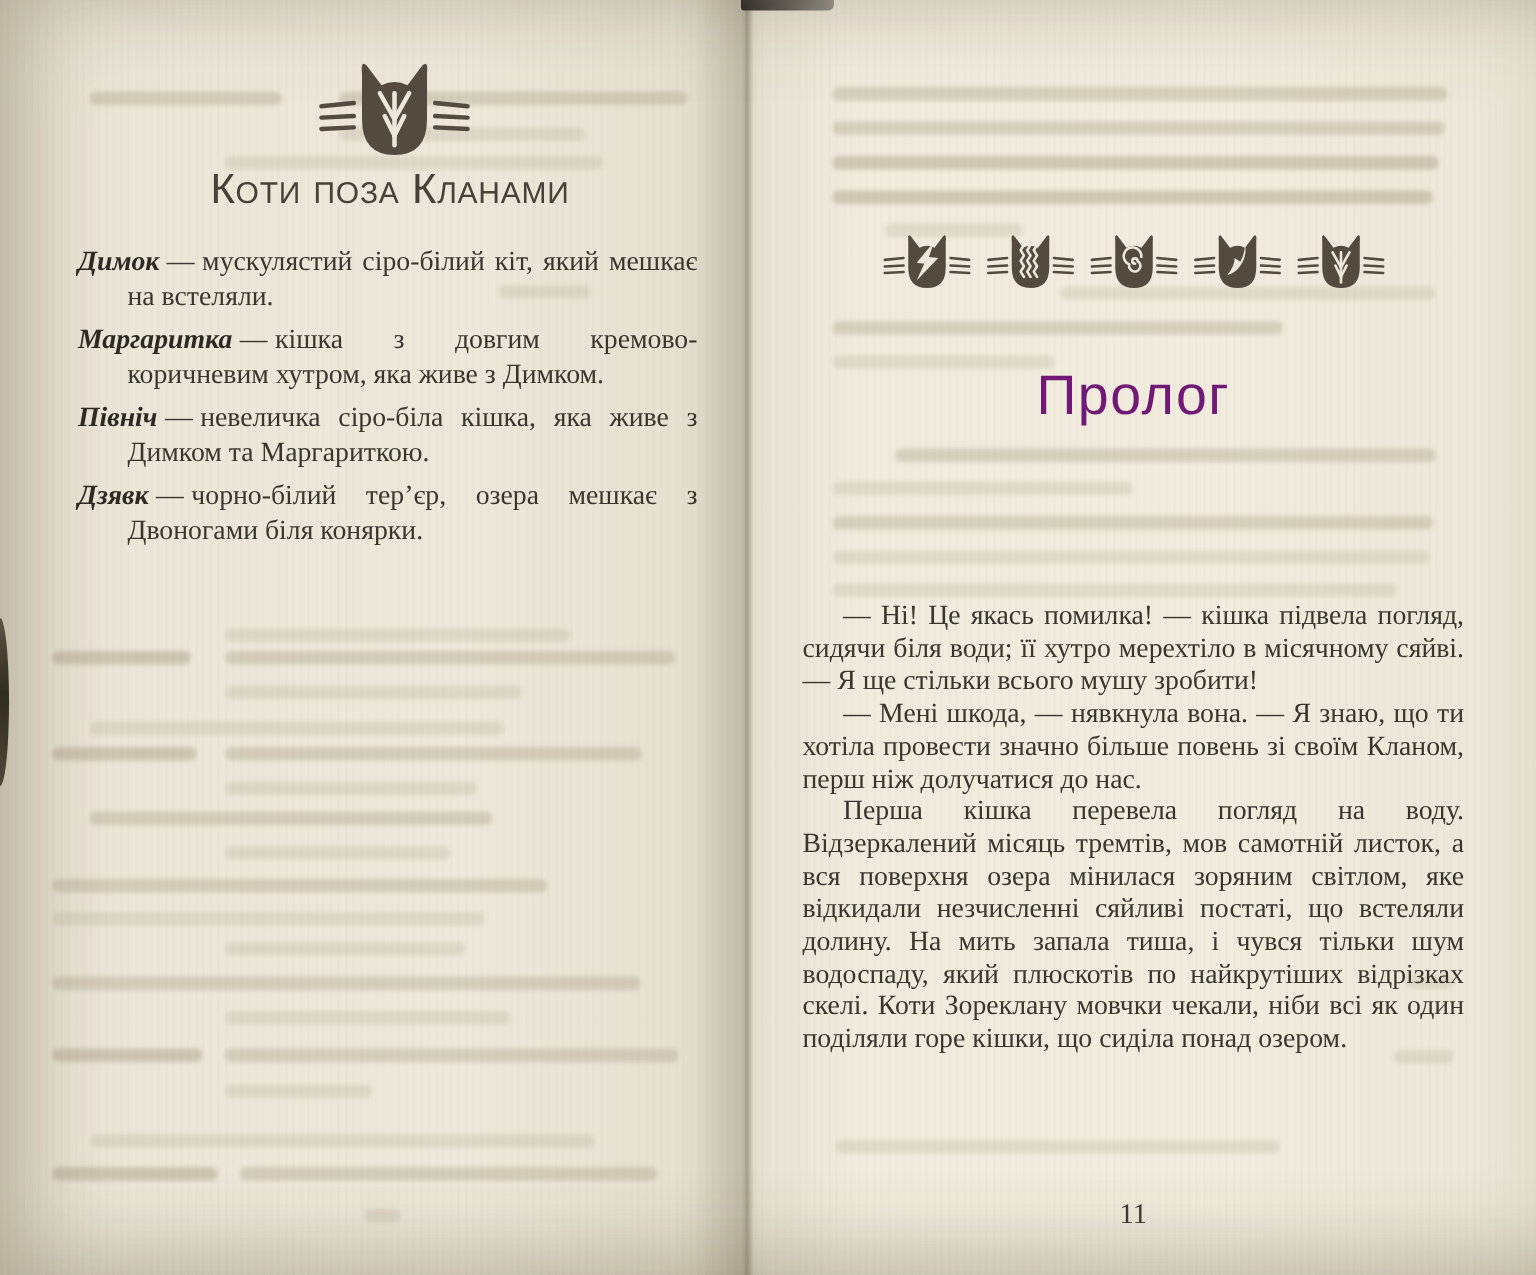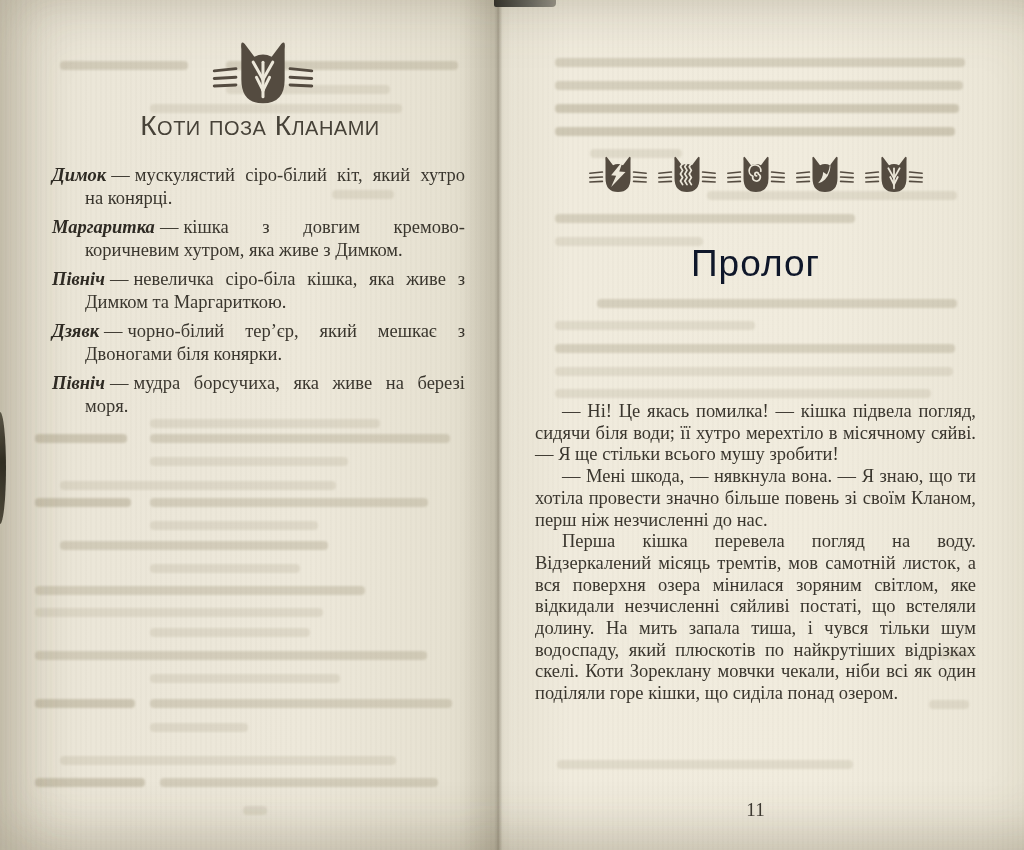--- a/index.html
+++ b/index.html
@@ -67,21 +67,21 @@
     position:absolute; left:535px; top:153px; width:441px; z-index:2;
     display:flex; justify-content:center; gap:9px; align-items:center;
   }
   .cat-icon .head{fill:var(--icon);}
   .cat-icon .whisker{stroke:var(--icon); stroke-width:2.7; stroke-linecap:round;}
   .cat-icon .cut{fill:var(--paper);}
   .cat-icon .cutstroke{fill:none; stroke:var(--paper); stroke-width:2.8; stroke-linecap:round; stroke-linejoin:round;}
   .rp-heading{
     position:absolute; left:535px; top:243px; width:441px; z-index:2;
     text-align:center; font-family:"Liberation Sans", sans-serif;
-    font-size:37px; color:#0f172a; letter-spacing:1px;
+    font-size:37px; color:#701a75; letter-spacing:1px;
   }
   .prologue{position:absolute; left:535px; top:401px; width:441px; z-index:2;}
   .prologue p{
     margin:0; text-indent:27px; text-align:justify;
     font-size:18.5px; line-height:21.7px;
   }
   .page-num{
     position:absolute; left:535px; top:799px; width:441px; z-index:2;
     text-align:center; font-size:19px; color:#3d3931;
   }
@@ -135,25 +135,24 @@
         <path d="M48,40 L39,24"></path>
         <path d="M48,40 L57,24"></path>
         <path d="M48,50 L42,38"></path>
         <path d="M48,50 L54,38"></path>
       </g>
     </svg>
 
     <div class="lp-heading">Коти поза Кланами</div>
 
     <div class="entries">
-      <p class="entry"><b>Димок</b><span class="sep">—</span><span>мускулястий сіро-білий кіт, який хутро на конярці.</span></p>
+      <p class="entry"><b>Димок</b><span class="sep">—</span><span>мускулястий сіро-білий кіт, який мешкає на встеляли.</span></p>
       <p class="entry"><b>Маргаритка</b><span class="sep">—</span><span>кішка з довгим кремово-коричневим хутром, яка живе з Димком.</span></p>
       <p class="entry"><b>Північ</b><span class="sep">—</span><span>невеличка сіро-біла кішка, яка живе з Димком та Маргариткою.</span></p>
-      <p class="entry"><b>Дзявк</b><span class="sep">—</span><span>чорно-білий тер’єр, який мешкає з Двоногами біля конярки.</span></p>
-      <p class="entry"><b>Північ</b><span class="sep">—</span><span>мудра борсучиха, яка живе на березі моря.</span></p>
+      <p class="entry"><b>Дзявк</b><span class="sep">—</span><span>чорно-білий тер’єр, озера мешкає з Двоногами біля конярки.</span></p>
     </div>
   </div>
 
   <div class="page" id="page-right">
 
     <div class="gl" style="left:58px;  top:58px;  width:410px;"></div>
     <div class="gl" style="left:58px;  top:81px;  width:408px;"></div>
     <div class="gl s" style="left:58px;  top:104px; width:404px;"></div>
     <div class="gl s" style="left:58px;  top:127px; width:400px;"></div>
     <div class="gl f" style="left:93px;  top:149px; width:92px;"></div>
@@ -235,21 +234,21 @@
           <path d="M48,50 L42,38"></path>
           <path d="M48,50 L54,38"></path>
       </g>
     </svg>
   </div>
 
   <div class="rp-heading">Пролог</div>
 
   <div class="prologue">
     <p>— Ні! Це якась помилка! — кішка підвела погляд, сидячи біля води; її хутро мерехтіло в місячному сяйві. — Я ще стільки всього мушу зробити!</p>
-    <p>— Мені шкода, — нявкнула вона. — Я знаю, що ти хотіла провести значно більше повень зі своїм Кланом, перш ніж незчисленні до нас.</p>
+    <p>— Мені шкода, — нявкнула вона. — Я знаю, що ти хотіла провести значно більше повень зі своїм Кланом, перш ніж долучатися до нас.</p>
     <p>Перша кішка перевела погляд на воду. Відзеркалений місяць тремтів, мов самотній листок, а вся поверхня озера мінилася зоряним світлом, яке відкидали незчисленні сяйливі постаті, що встеляли долину. На мить запала тиша, і чувся тільки шум водоспаду, який плюскотів по найкрутіших відрізках скелі. Коти Зореклану мовчки чекали, ніби всі як один поділяли горе кішки, що сиділа понад озером.</p>
   </div>
 
   <div class="page-num">11</div>
 
   <div class="gutter-shadow"></div>
   <div class="top-sliver"></div>
   <div class="left-sliver"></div>
 </div>
 

